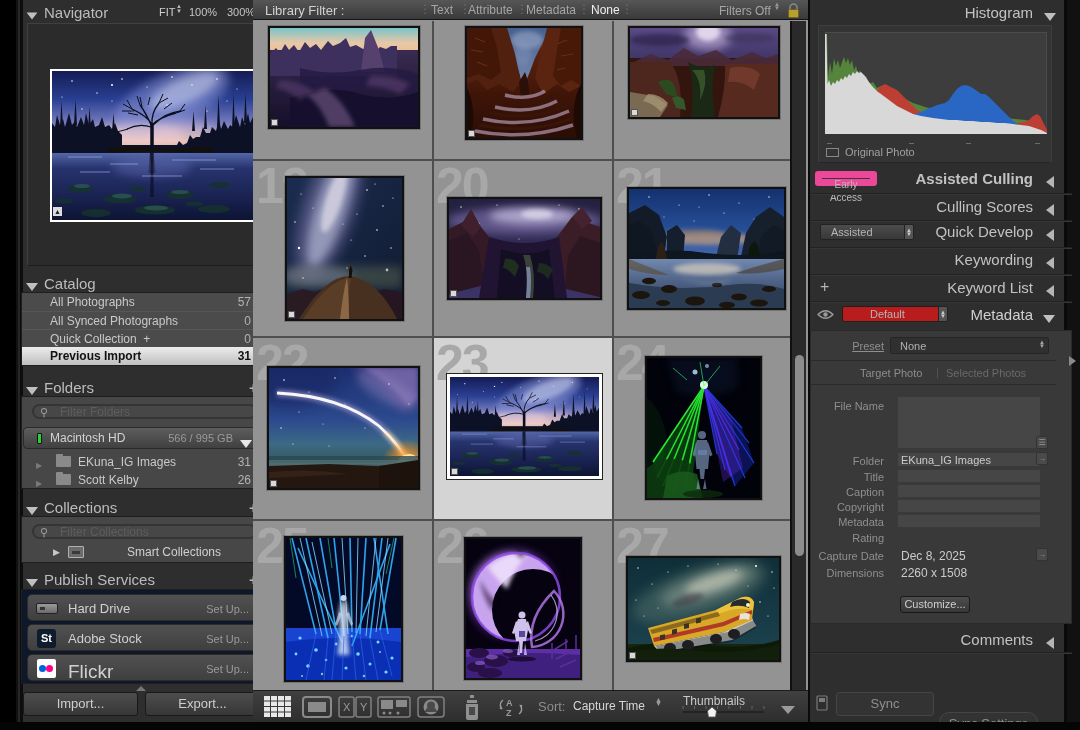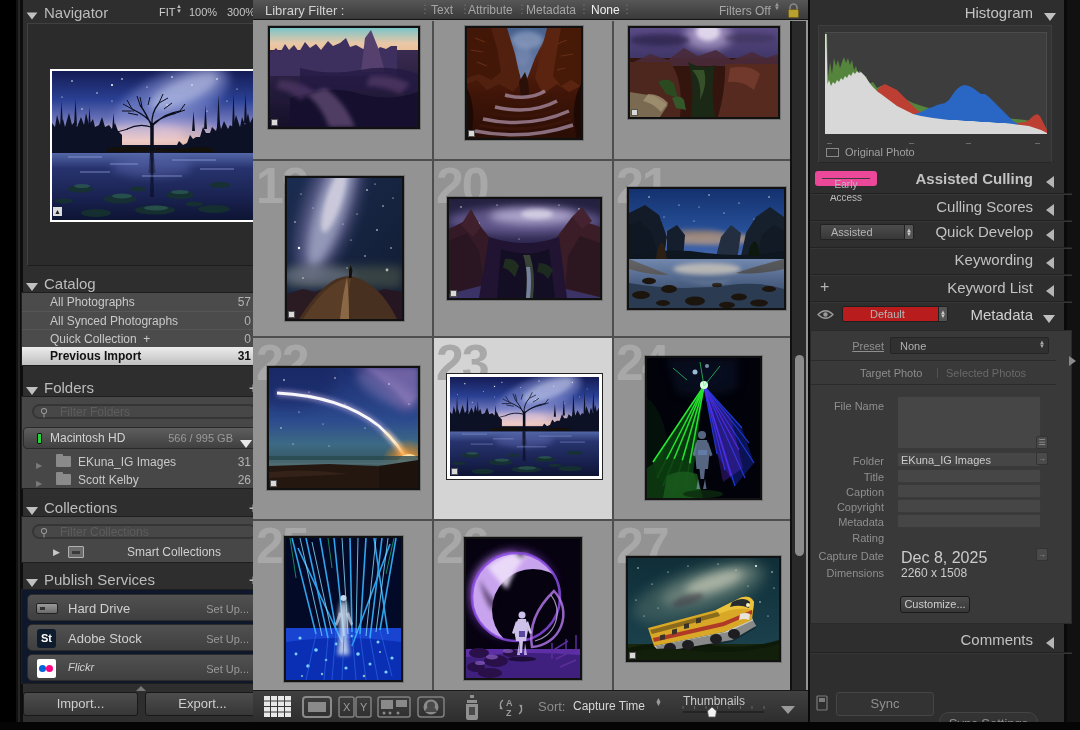--- a/index.html
+++ b/index.html
@@ -137,21 +137,21 @@
     <div class="pubrow abs" style="top:34px;">
       <span class="abs" style="left:9px; top:4px; width:19px; height:19px; background:#0f1c2d; border-radius:3px; color:#fff; font-size:11px; font-weight:bold; text-align:center; line-height:19px;">St</span>
       <span class="abs" style="left:40px; top:6px; color:#d0d0d0; font-size:13px;">Adobe Stock</span>
       <span class="abs" style="right:8px; top:8px; color:#9a9a9a; font-size:11px;">Set Up...</span>
     </div>
     <div class="pubrow abs" style="top:64px;">
       <span class="abs" style="left:9px; top:4px; width:19px; height:19px; background:#fff; border-radius:2px;">
           <span class="abs" style="left:2px; top:6px; width:7px; height:7px; background:#0063dc; border-radius:50%;"></span>
           <span class="abs" style="left:9px; top:6px; width:7px; height:7px; background:#ff0084; border-radius:50%;"></span>
         </span>
-      <span class="abs" style="left:40px; top:6px; color:#d0d0d0; font-size:11px;font-style:italic;">Flickr</span>
+      <span class="abs" style="left:40px; top:6px; color:#d0d0d0; font-size:19px;">Flickr</span>
       <span class="abs" style="right:8px; top:8px; color:#9a9a9a; font-size:11px;">Set Up...</span>
     </div>
   </div>
   <div class="abs" style="left:120px; top:686px; width:0; height:0; border-left:5px solid transparent; border-right:5px solid transparent; border-bottom:5px solid #777;"></div>
   <div class="btn abs" style="left:7px; top:692px; width:115px; height:24px;">Import...</div>
   <div class="btn abs" style="left:129px; top:692px; width:115px; height:24px;">Export...</div>
 </div>
 
 <div id="center" class="abs">
   <div id="filterbar" class="abs">
@@ -429,21 +429,21 @@
   <div class="mfield" style="top:469px; height:14px;"></div>
   <div class="mlabel" style="top:486px;">Caption</div>
   <div class="mfield" style="top:484px; height:14px;"></div>
   <div class="mlabel" style="top:501px;">Copyright</div>
   <div class="mfield" style="top:499px; height:14px;"></div>
   <div class="mlabel" style="top:516px;">Metadata</div>
   <div class="mfield" style="top:514px; height:14px;"></div>
   <div class="mlabel" style="top:532px;">Rating</div>
 
   <div class="mlabel" style="top:550px;">Capture Date</div>
-  <div class="mval" style="left:93px; top:549px; font-size:16px;">Dec 8, 2025</div>
+  <div class="mval" style="left:93px; top:549px; font-size:12px;">Dec 8, 2025</div>
   <div class="sbtn" style="top:548px;">→</div>
   <div class="mlabel" style="top:567px;">Dimensions</div>
   <div class="mval" style="left:93px; top:566px; font-size:12px;">2260 x 1508</div>
 
   <div class="btn abs" style="left:92px; top:596px; width:70px; height:17px; line-height:15px; font-size:11px;">Customize...</div>
 
   <div class="rhead" style="right:47px; top:631px;text-align:center;">Comments</div>
   <div class="abs" style="right:26px; top:635px;"><span class="tri-l"></span></div>
   <div class="divider" style="top:652px;"></div>
 

